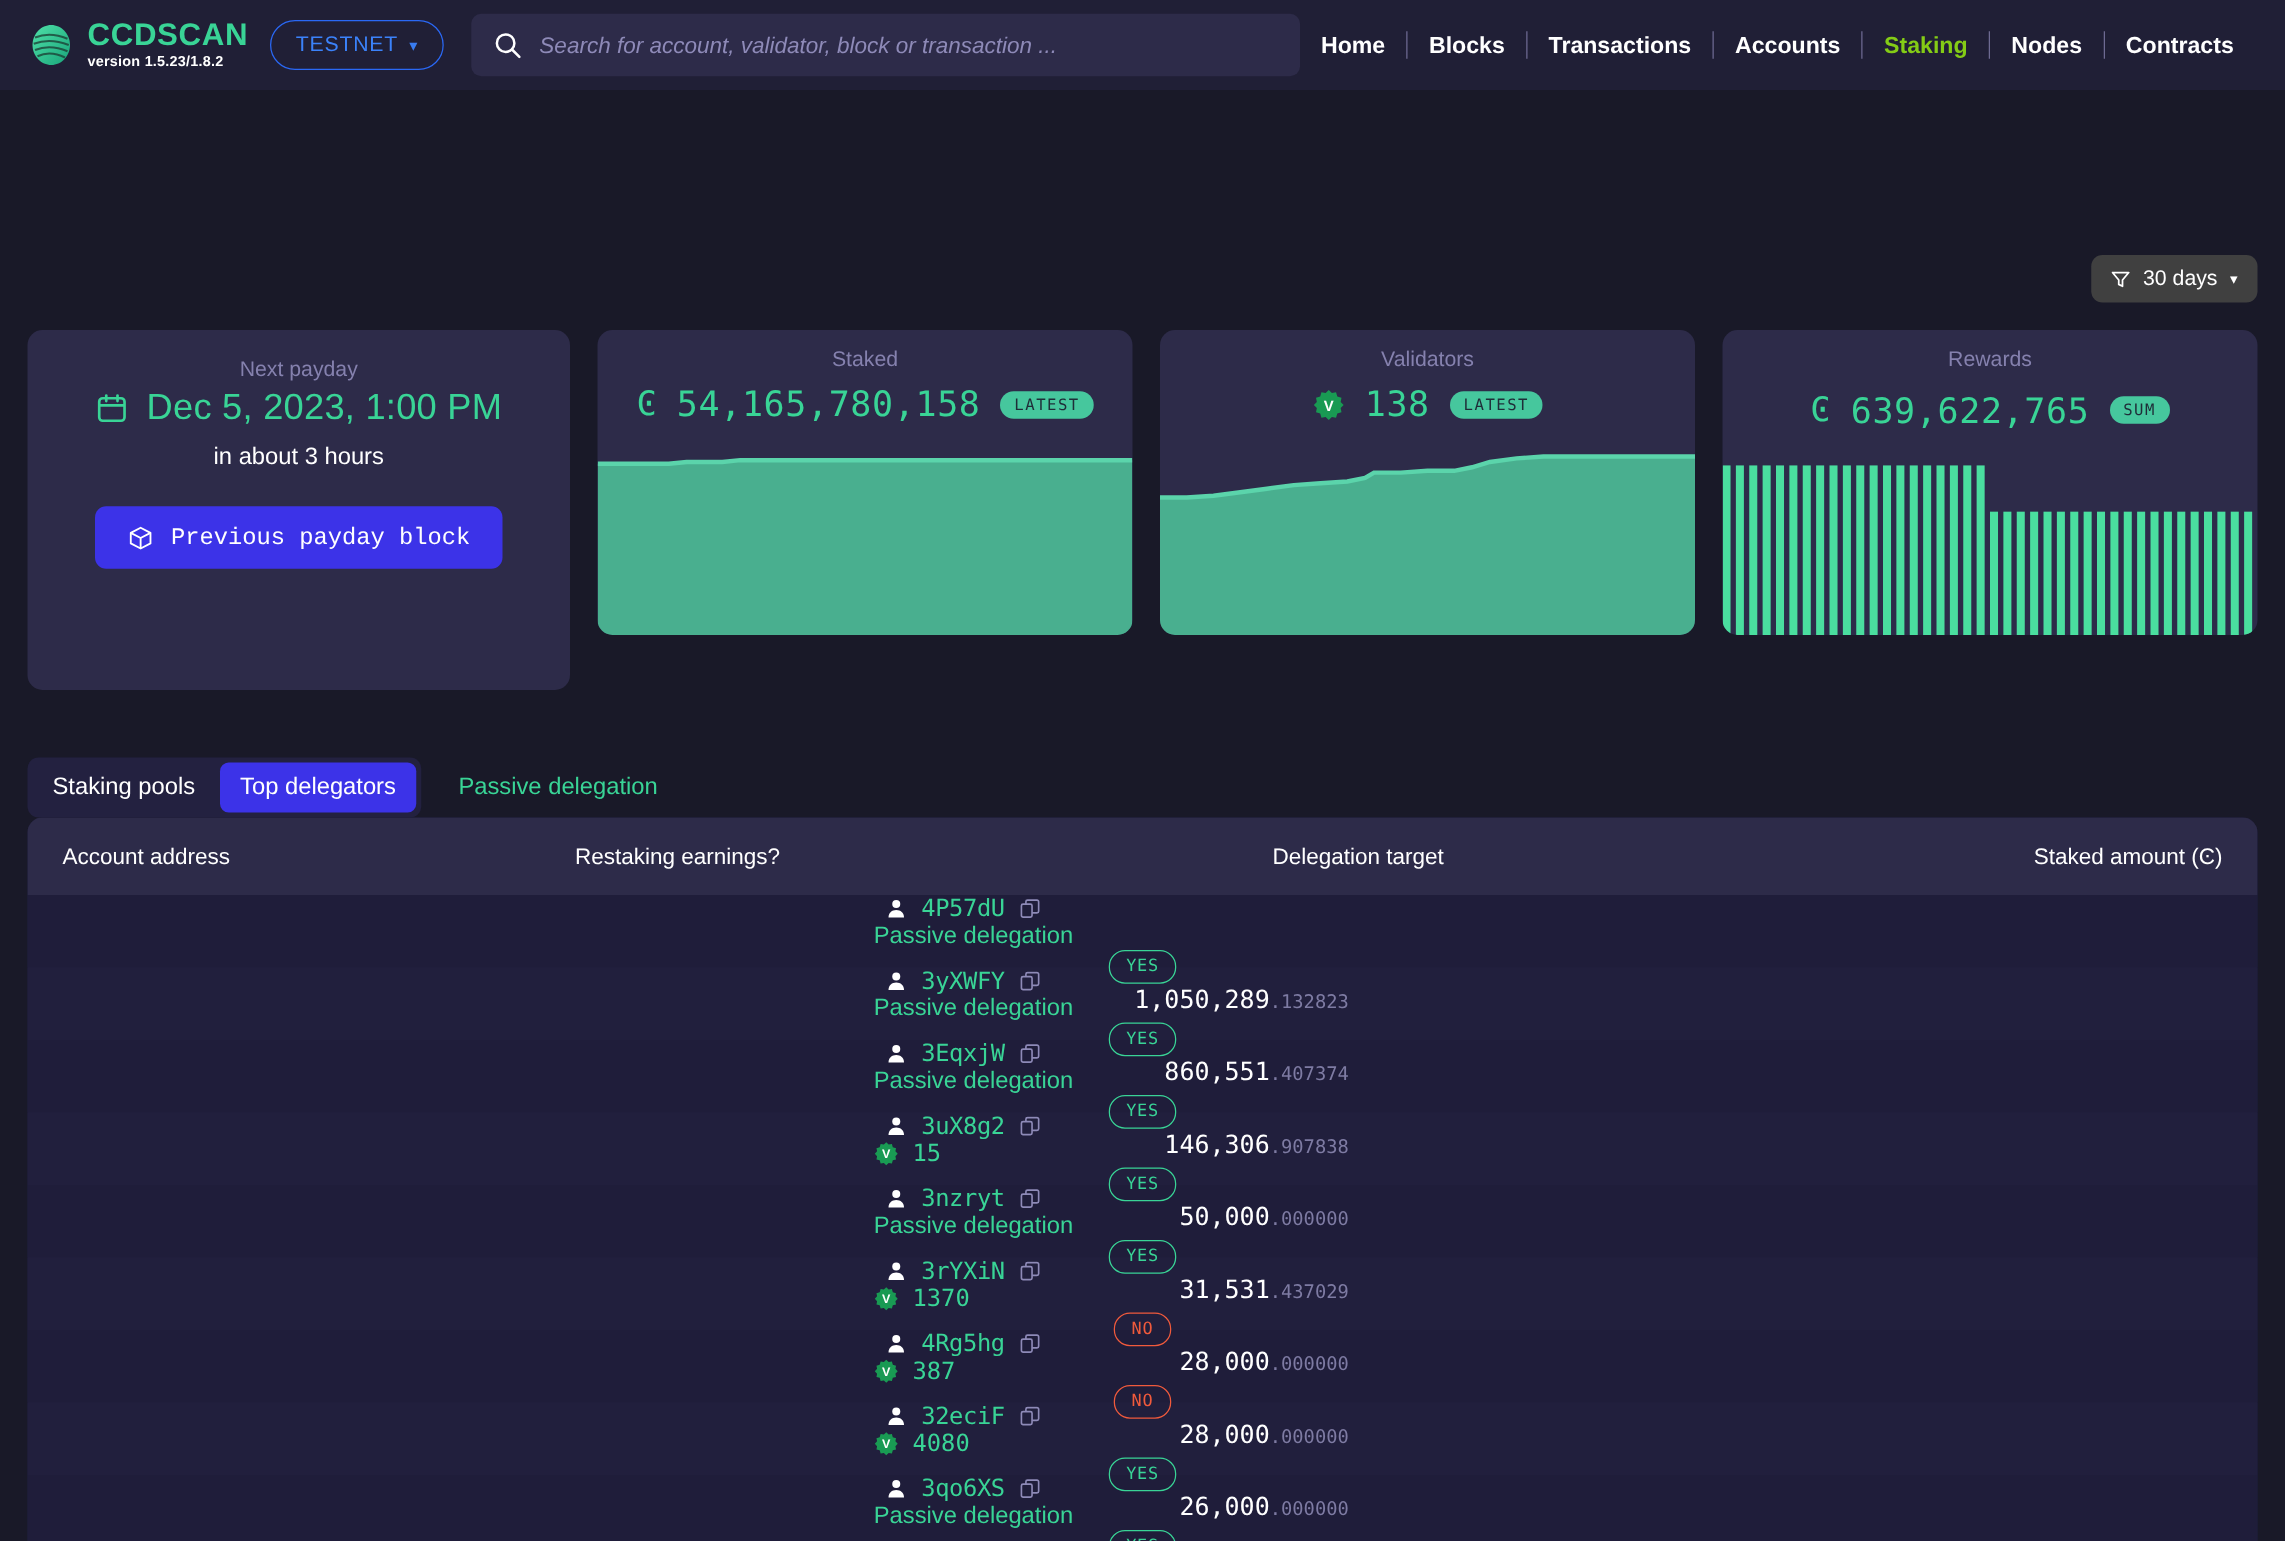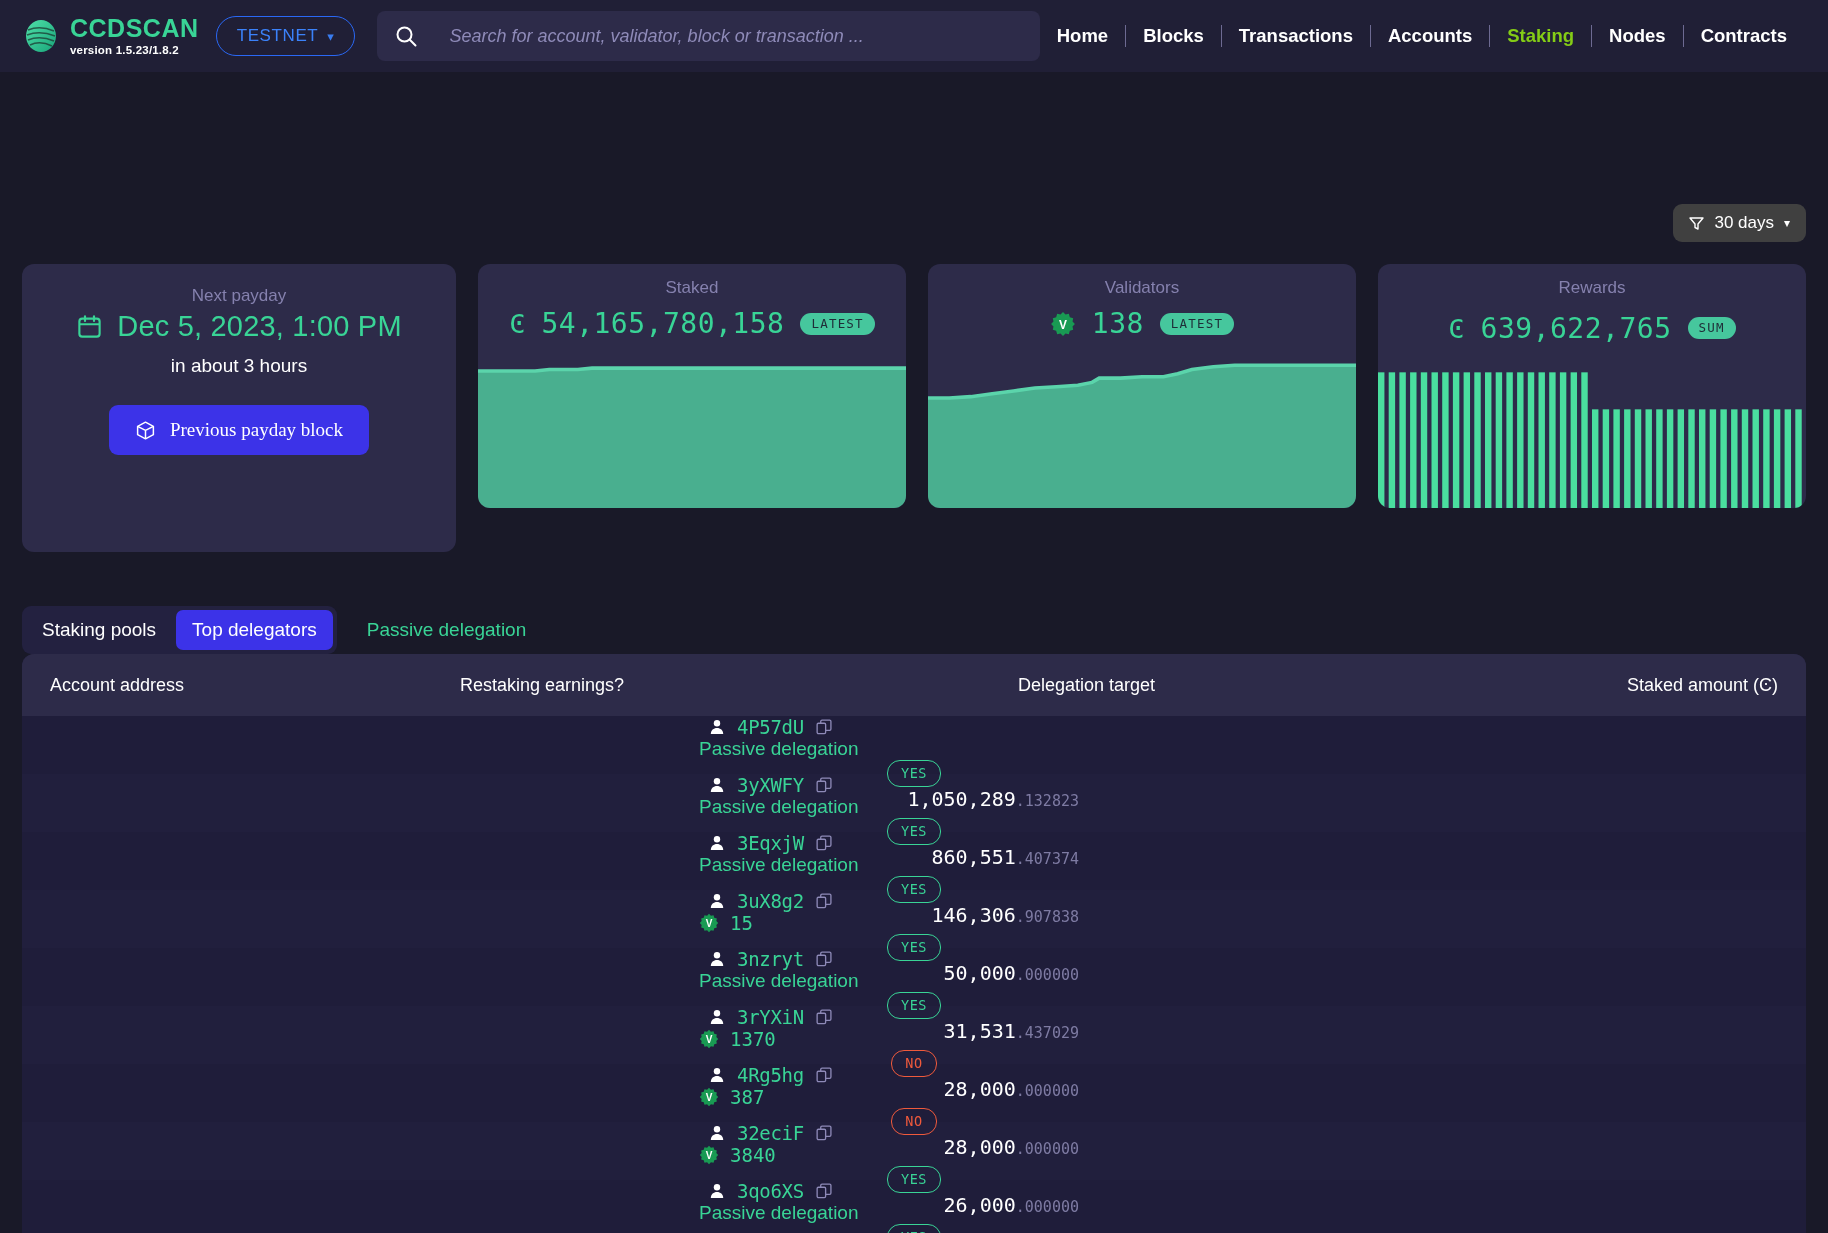--- a/index.html
+++ b/index.html
@@ -62,21 +62,21 @@
 
   .search-wrap {
     margin-left: 22px;
     width: 680px;
     height: 50px;
     background: #2d2b49;
     border-radius: 8px;
     display: flex;
     align-items: center;
     padding: 0 18px;
-    gap: 32px;
+    gap: 14px;
   }
   .search-wrap svg { flex: none; }
   .search-input {
     flex: 1;
     background: transparent;
     border: none;
     outline: none;
     color: #c9c6e6;
     font-size: 18px;
     font-style: italic;
@@ -218,21 +218,21 @@
     color: #ffffff;
     border: none;
     border-radius: 9px;
     height: 50px;
     padding: 0 26px;
     display: flex;
     align-items: center;
     gap: 14px;
     font-size: 19px;
     cursor: pointer;
-    font-family: Liberation Serif, serif;
+    font-family: Liberation Mono, monospace;
   }
 
   
   .tabs-row {
     display: flex;
     align-items: center;
     margin-top: 54px;
     gap: 12px;
   }
   .tabs-group {
@@ -674,21 +674,21 @@
             <svg class="copy-icon" viewBox="0 0 18 18">
               <rect x="1.2" y="4.5" width="9" height="11" rx="1.4" fill="none" stroke="#8e8ab8" stroke-width="1.4"></rect>
               <path d="M5 4.5 V2.6 A1.4 1.4 0 0 1 6.4 1.2 H14.4 A1.4 1.4 0 0 1 15.8 2.6 V10.6 A1.4 1.4 0 0 1 14.4 12 H10.2" fill="none" stroke="#8e8ab8" stroke-width="1.4"></path>
             </svg>
           </div>
           <div class="tgt-cell">
             <svg class="tgt-badge" viewBox="0 0 24 24">
               <path d="M12 1 L14.3 3.2 L17.4 2.6 L18.3 5.7 L21.4 6.6 L20.8 9.7 L23 12 L20.8 14.3 L21.4 17.4 L18.3 18.3 L17.4 21.4 L14.3 20.8 L12 23 L9.7 20.8 L6.6 21.4 L5.7 18.3 L2.6 17.4 L3.2 14.3 L1 12 L3.2 9.7 L2.6 6.6 L5.7 5.7 L6.6 2.6 L9.7 3.2 Z" fill="#199a53"></path>
               <text x="12" y="16.3" font-size="12" font-weight="bold" fill="#ffffff" text-anchor="middle" font-family="Liberation Sans, sans-serif">V</text>
             </svg>
-            <span class="tgt-num">3840</span>
+            <span class="tgt-num">4080</span>
           </div>
           <div class="rest-cell"><span class="badge yes">YES</span></div>
           <div class="amt-cell"><span class="amt-int">26,000</span><span class="amt-dec">.000000</span></div>
         </div>
         <div class="trow">
           <div class="addr-cell">
             <svg class="person-icon" viewBox="0 0 16 16">
               <circle cx="8" cy="4.2" r="3.2" fill="#ffffff"></circle>
               <path d="M1.8 15 C1.8 11.2 4.6 9 8 9 C11.4 9 14.2 11.2 14.2 15 Z" fill="#ffffff"></path>
             </svg>

